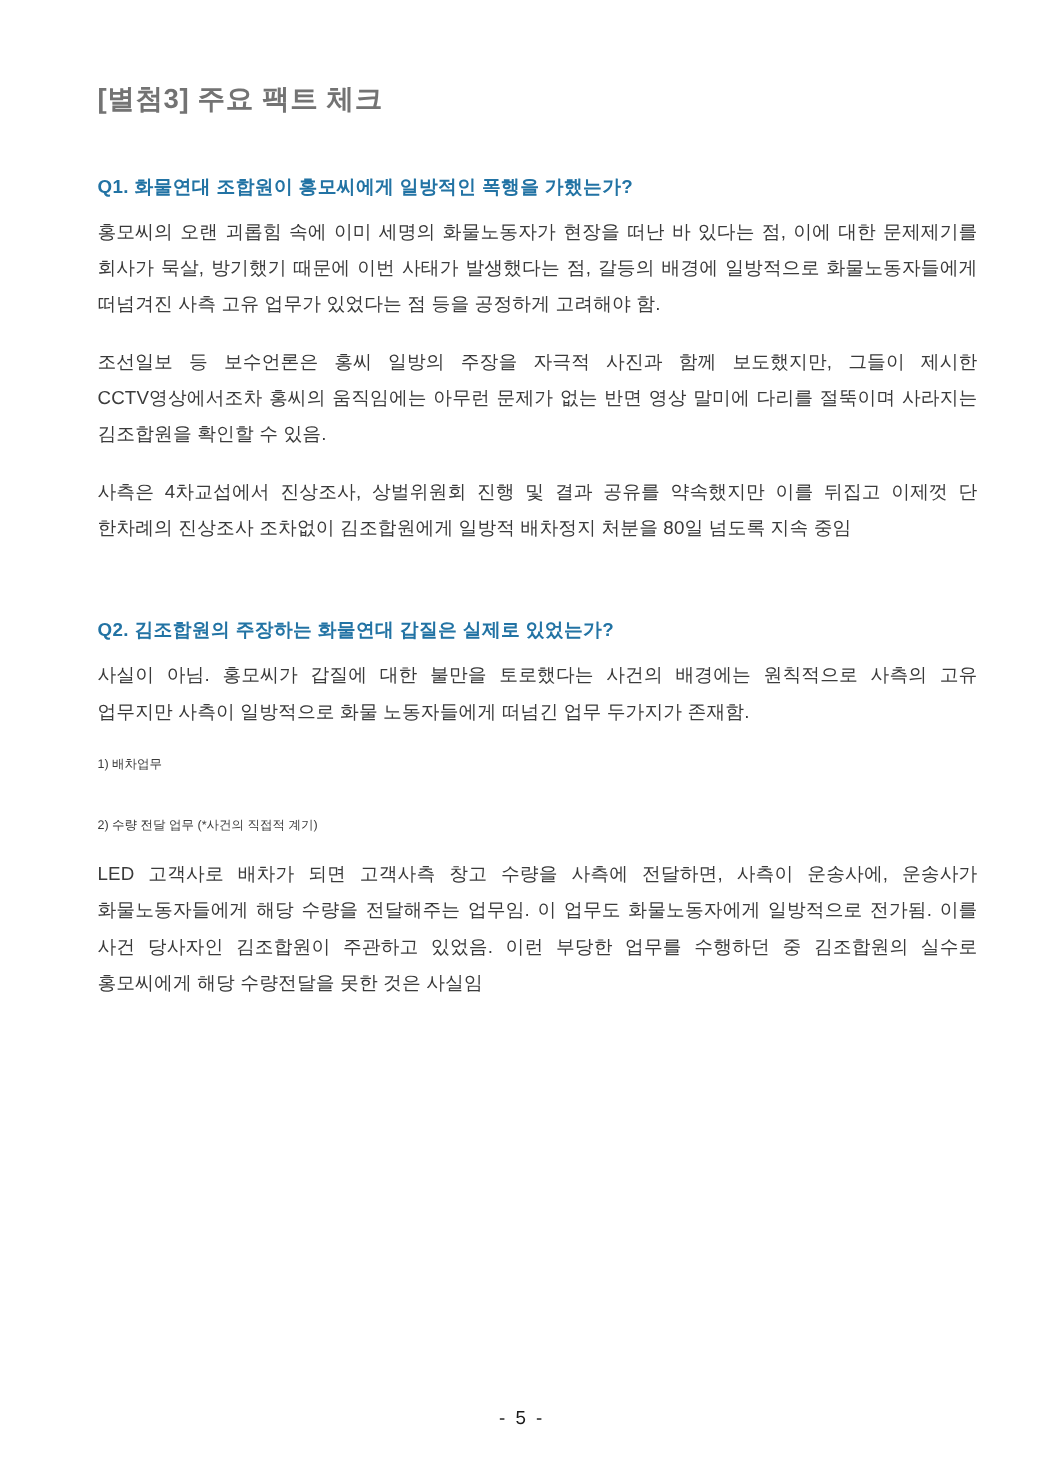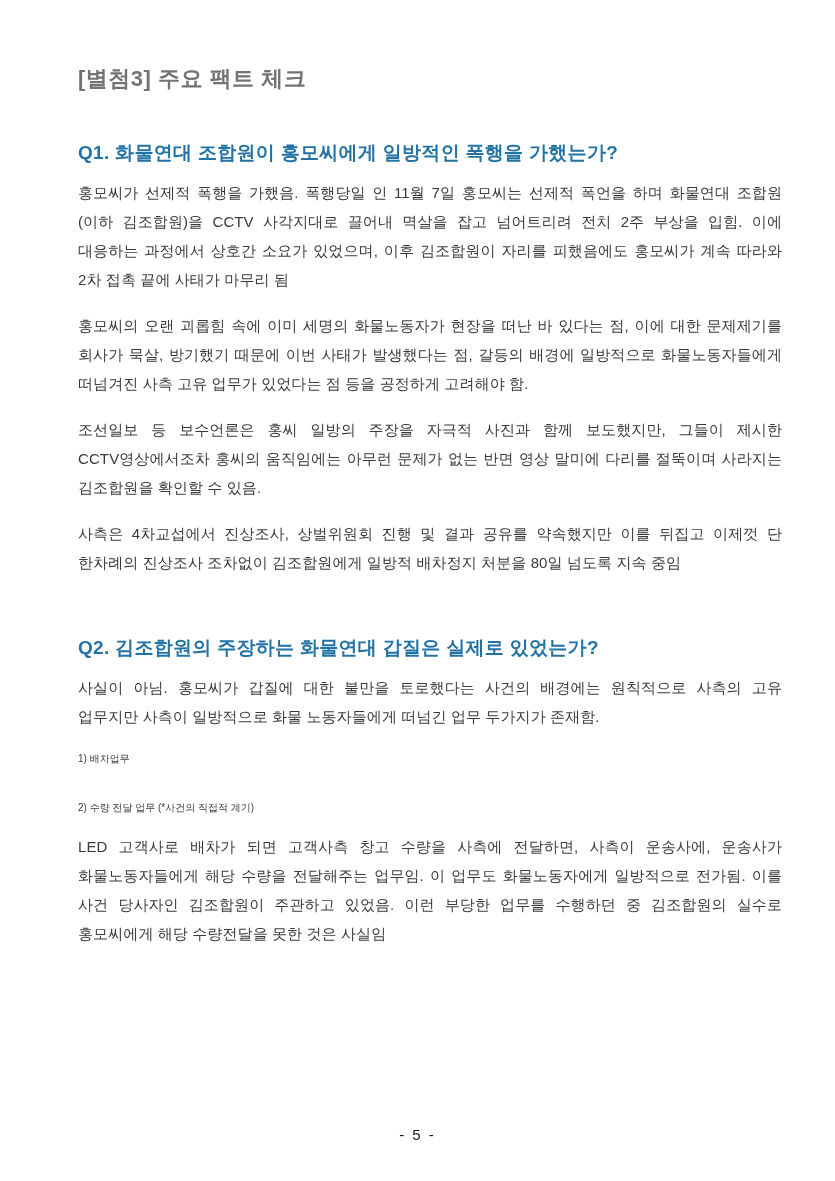--- a/index.html
+++ b/index.html
@@ -29,21 +29,21 @@
     font-size: 22px;
     font-weight: bold;
     letter-spacing: 0.5px;
     color: #737373;
   }
   .q-section {
     margin-top: 0;
   }
   .q-heading {
     margin: 0 0 12px 0;
-    font-size: 19px;
+    font-size: 15px;
     font-weight: bold;
     letter-spacing: 0.3px;
     color: #2273A4; 
   }
   .q1-heading-gap { margin-top: 46px; }
   .q2-heading-gap { margin-top: 58px; }
   .body-para {
     margin: 0 0 17px 0;
     font-size: 15px;
     line-height: 29px;
@@ -74,21 +74,20 @@
 </head>
 <body>
 
 <div class="page">
   <div class="content">
 
     <h1 class="doc-title">[별첨3] 주요 팩트 체크</h1>
 
     <section class="q-section">
       <h2 class="q-heading q1-heading-gap">Q1. 화물연대 조합원이 홍모씨에게 일방적인 폭행을 가했는가?</h2>
-      <p class="body-para">홍모씨가 선제적 폭행을 가했음. 폭행당일 인 11월 7일 홍모씨는 선제적 폭언을 하며 화물연대 조합원 (이하 김조합원)을 CCTV 사각지대로 끌어내 멱살을 잡고 넘어트리려 전치 2주 부상을 입힘. 이에 대응하는 과정에서 상호간 소요가 있었으며, 이후 김조합원이 자리를 피했음에도 홍모씨가 계속 따라와 2차 접촉 끝에 사태가 마무리 됨</p>
       <p class="body-para">홍모씨의 오랜 괴롭힘 속에 이미 세명의 화물노동자가 현장을 떠난 바 있다는 점, 이에 대한 문제제기를 회사가 묵살, 방기했기 때문에 이번 사태가 발생했다는 점, 갈등의 배경에 일방적으로 화물노동자들에게 떠넘겨진 사측 고유 업무가 있었다는 점 등을 공정하게 고려해야 함.</p>
       <p class="body-para">조선일보 등 보수언론은 홍씨 일방의 주장을 자극적 사진과 함께 보도했지만, 그들이 제시한 CCTV영상에서조차 홍씨의 움직임에는 아무런 문제가 없는 반면 영상 말미에 다리를 절뚝이며 사라지는 김조합원을 확인할 수 있음.</p>
       <p class="body-para">사측은 4차교섭에서 진상조사, 상벌위원회 진행 및 결과 공유를 약속했지만 이를 뒤집고 이제껏 단 한차례의 진상조사 조차없이 김조합원에게 일방적 배차정지 처분을 80일 넘도록 지속 중임</p>
     </section>
 
     <section class="q-section">
       <h2 class="q-heading q2-heading-gap">Q2. 김조합원의 주장하는 화물연대 갑질은 실제로 있었는가?</h2>
       <p class="body-para">사실이 아님. 홍모씨가 갑질에 대한 불만을 토로했다는 사건의 배경에는 원칙적으로 사측의 고유 업무지만 사측이 일방적으로 화물 노동자들에게 떠넘긴 업무 두가지가 존재함.</p>
 
       <div>

